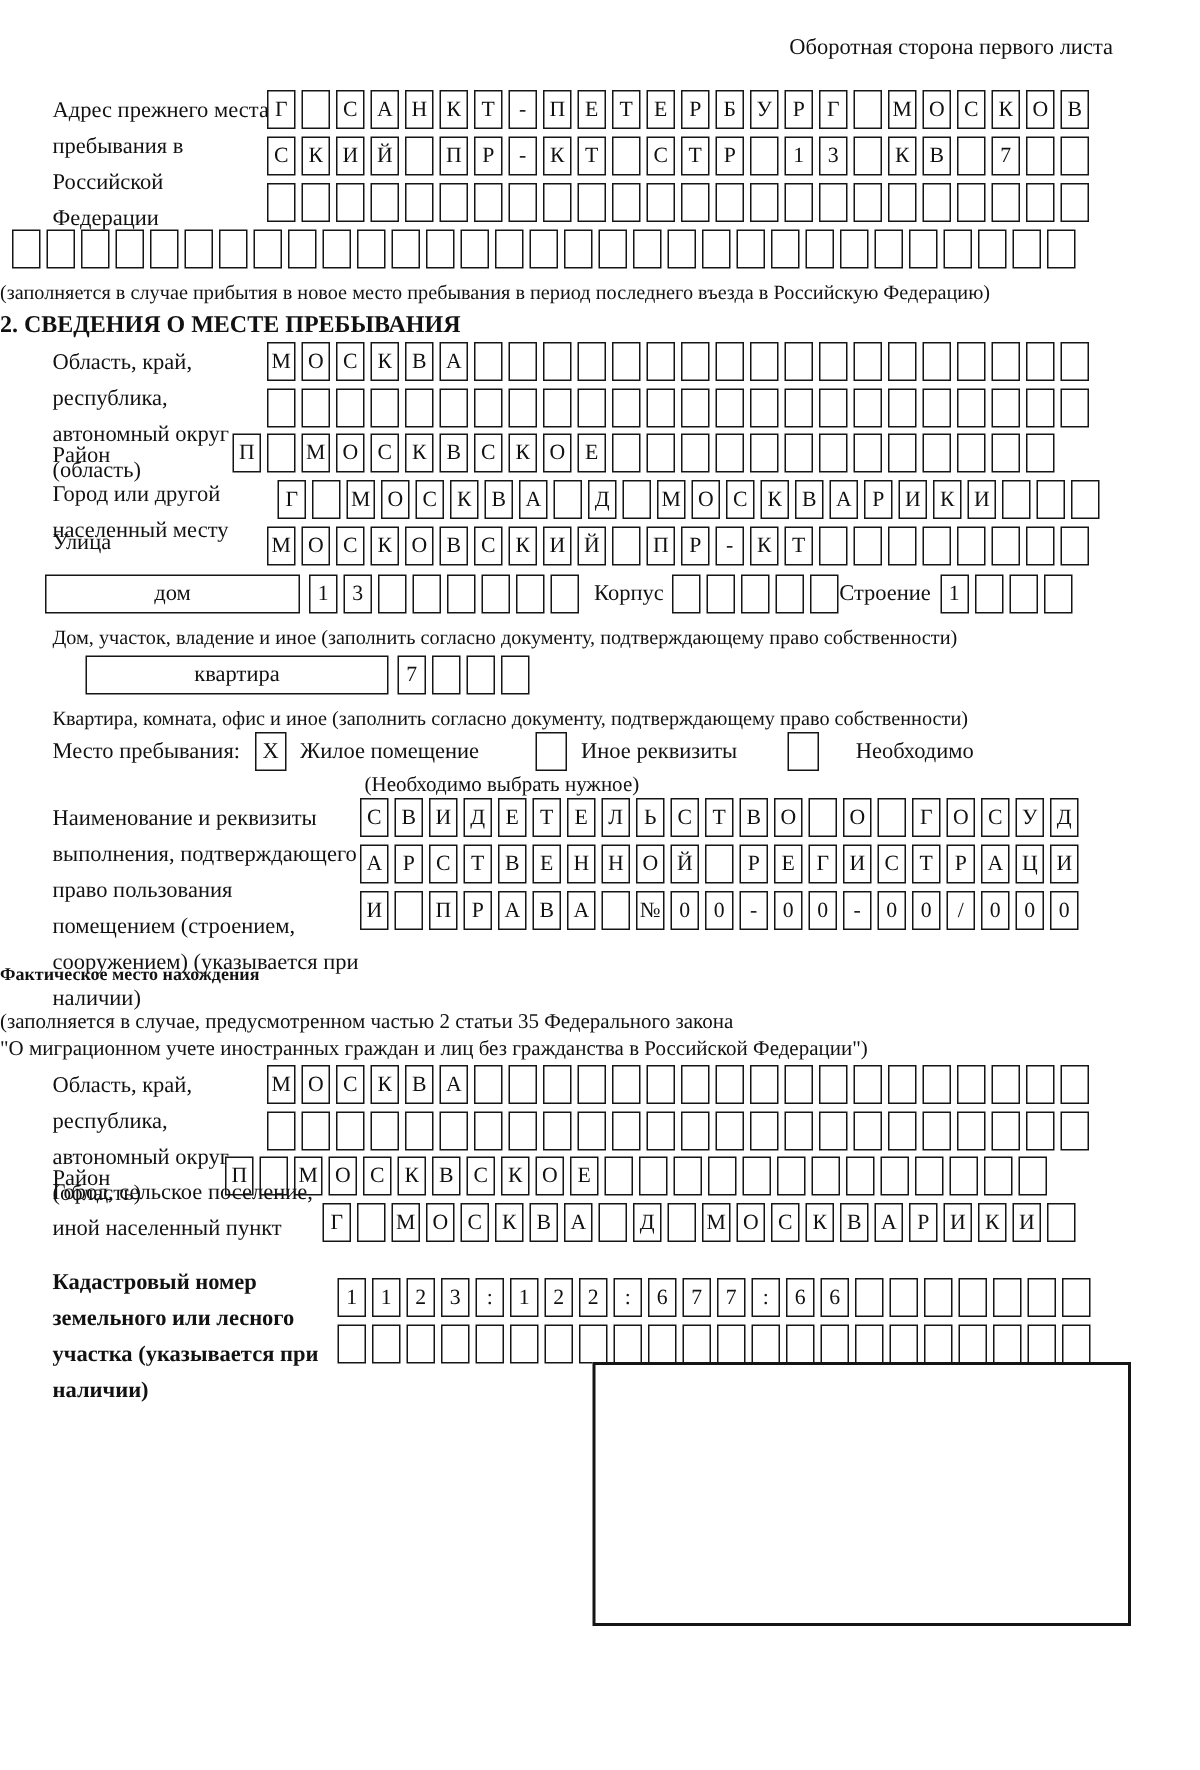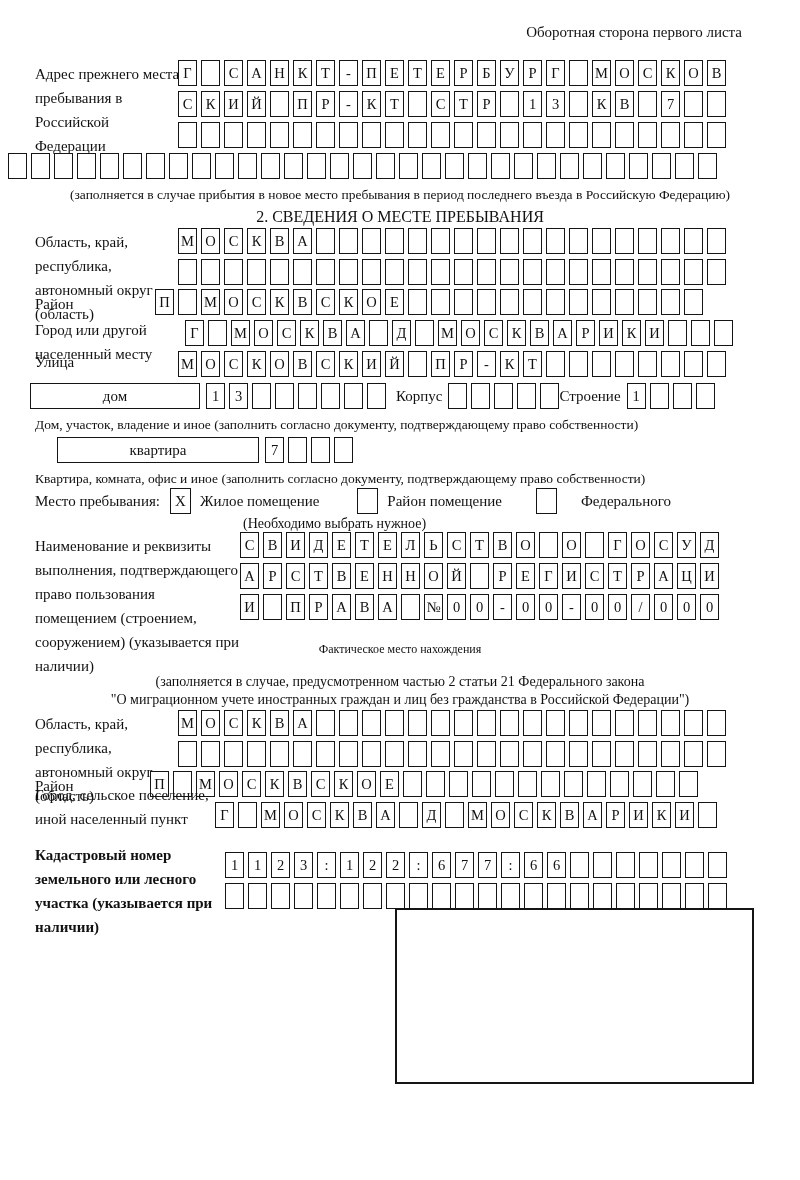--- a/index.html
+++ b/index.html
@@ -10,22 +10,22 @@
   .small{font-size:13.5px;line-height:17px;color:#111;}
   .boxrow{position:absolute;display:flex;gap:4px;}
   .cbox{box-sizing:content-box;flex:0 0 auto;width:17px;height:24px;border:1.8px solid #151515;
         display:flex;align-items:center;justify-content:center;
         font-size:14.5px;font-family:"Liberation Serif","DejaVu Serif",serif;color:#111;background:#fff;}
   .bigcell{box-sizing:content-box;height:24px;border:1.8px solid #151515;display:flex;
            align-items:center;justify-content:center;font-size:15px;background:#fff;flex:0 0 auto;}
   .chk{box-sizing:content-box;width:19px;height:24px;border:1.8px solid #151515;display:flex;
        align-items:center;justify-content:center;font-size:15px;background:#fff;flex:0 0 auto;}
   .rowflex{display:flex;align-items:center;}
-  .center{left:0;right:0;text-align:center;}
-  .bold{font-weight:normal;}
+  .center{left:0;right:0;}
+  .bold{font-weight:bold;}
   .stampbox{border:2px solid #151515;background:#fff;}
   .inb{display:flex;gap:4px;}
 </style>
 </head>
 <body>
 
 <div class="page">
 
   <div class="abs lbl" style="top:20px;right:58px;font-size:15px;">Оборотная сторона первого листа</div>
 
@@ -322,23 +322,23 @@
         <span class="cbox"></span>
       </div>
   </div>
   <div class="abs small" style="left:35px;top:470px;">Квартира, комната, офис и иное (заполнить согласно документу, подтверждающему право собственности)</div>
 
   <div class="abs rowflex" style="left:35px;top:488px;">
     <div class="lbl">Место пребывания:</div>
     <div class="chk" style="margin-left:10px;">X</div>
     <div class="lbl" style="margin-left:9px;">Жилое помещение</div>
     <div class="chk" style="margin-left:38px;"></div>
-    <div class="lbl" style="margin-left:9px;">Район помещение</div>
+    <div class="lbl" style="margin-left:9px;">Иное реквизиты</div>
     <div class="chk" style="margin-left:34px;"></div>
-    <div class="lbl" style="margin-left:24px;">Федерального</div>
+    <div class="lbl" style="margin-left:24px;">Необходимо</div>
   </div>
   <div class="abs small" style="left:243px;top:515px;font-size:14px;">(Необходимо выбрать нужное)</div>
 
   <div class="abs lbl" style="left:35px;top:534px;width:205px;">Наименование и реквизиты выполнения, подтверждающего право пользования помещением (строением, сооружением) (указывается при наличии)</div>
   <div class="boxrow" style="left:240px;top:532px;">
       <span class="cbox">С</span>
       <span class="cbox">В</span>
       <span class="cbox">И</span>
       <span class="cbox">Д</span>
       <span class="cbox">Е</span>
@@ -400,21 +400,21 @@
       <span class="cbox">-</span>
       <span class="cbox">0</span>
       <span class="cbox">0</span>
       <span class="cbox">/</span>
       <span class="cbox">0</span>
       <span class="cbox">0</span>
       <span class="cbox">0</span>
     </div>
 
   <div class="abs lbl bold center" style="top:637px;font-size:12px;">Фактическое место нахождения</div>
-  <div class="abs small center" style="top:673px;font-size:14px;">(заполняется в случае, предусмотренном частью 2 статьи 21 Федерального закона</div>
+  <div class="abs small center" style="top:673px;font-size:14px;">(заполняется в случае, предусмотренном частью 2 статьи 35 Федерального закона</div>
   <div class="abs small center" style="top:691px;font-size:14px;">"О миграционном учете иностранных граждан и лиц без гражданства в Российской Федерации")</div>
 
   <div class="abs lbl" style="left:35px;top:712px;width:150px;">Область, край, республика, автономный округ (область)</div>
   <div class="boxrow" style="left:178px;top:710px;">
       <span class="cbox">М</span>
       <span class="cbox">О</span>
       <span class="cbox">С</span>
       <span class="cbox">К</span>
       <span class="cbox">В</span>
       <span class="cbox">А</span>

